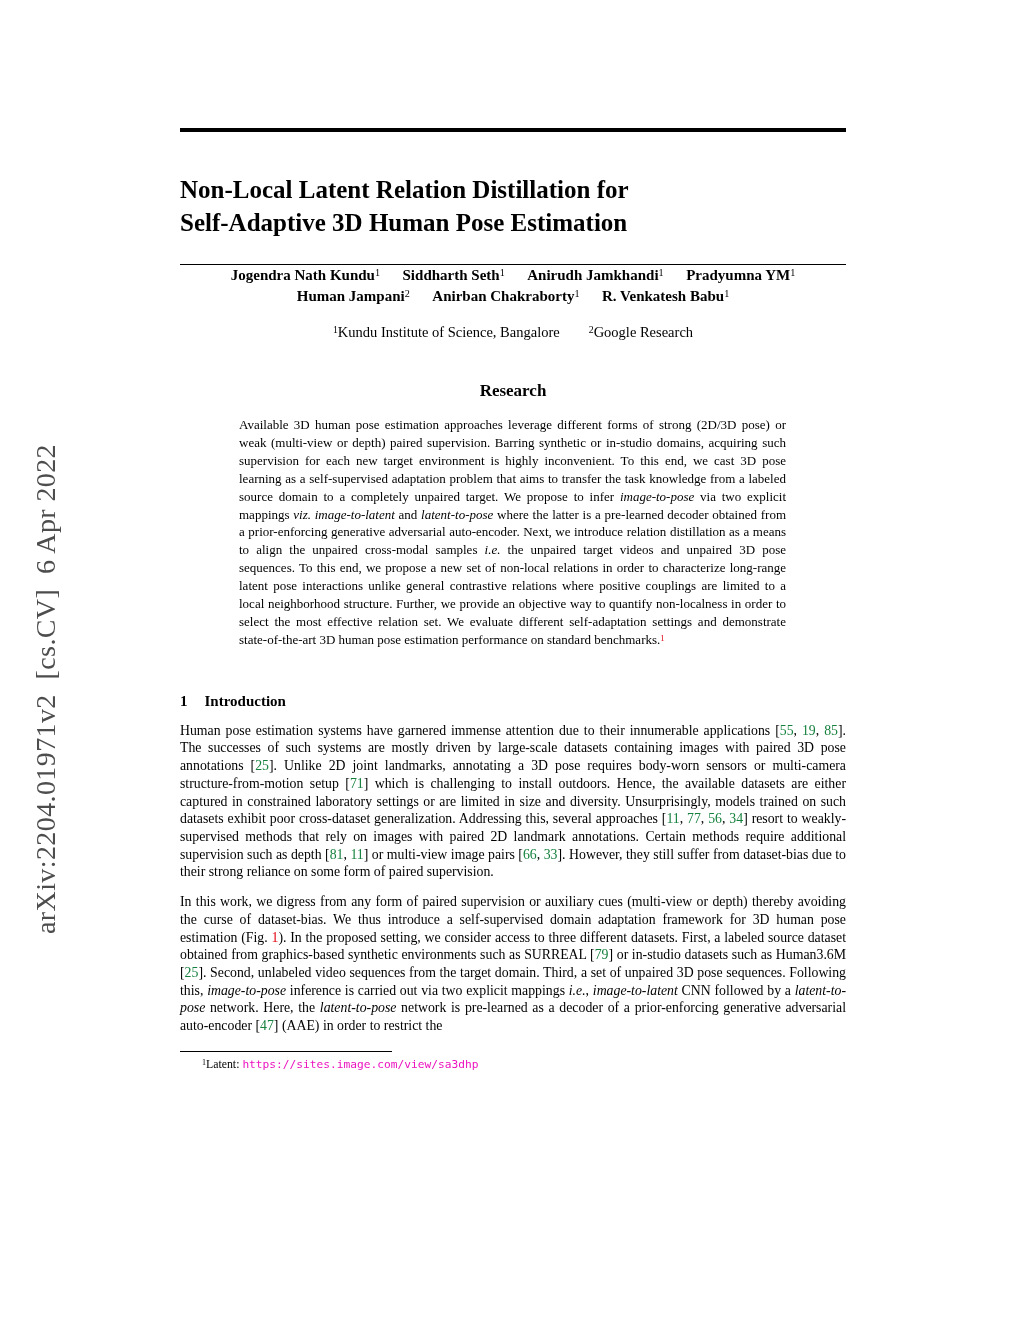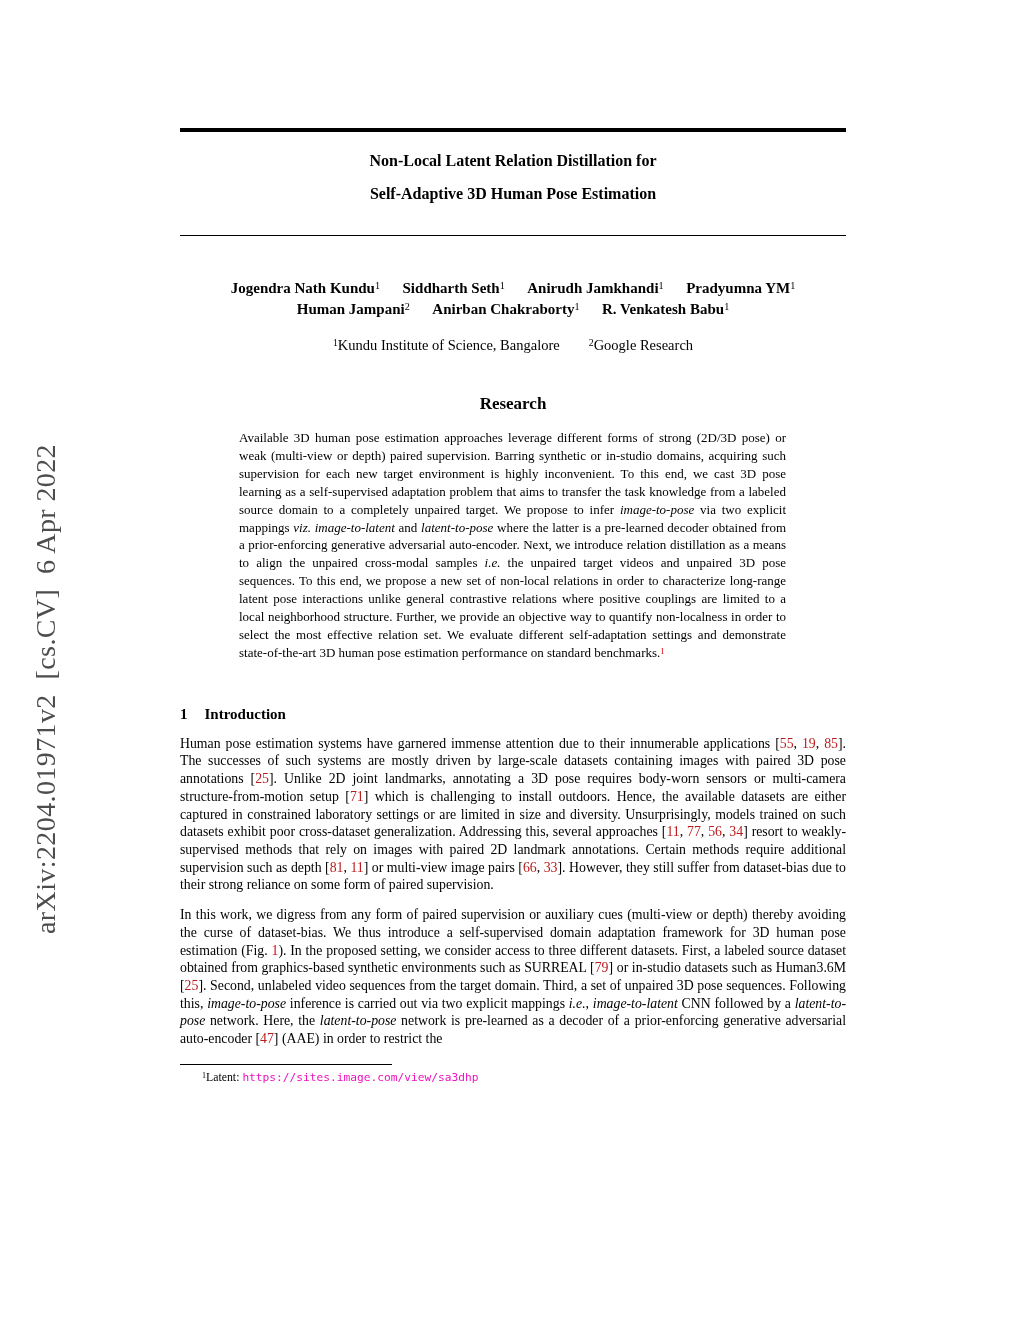--- a/index.html
+++ b/index.html
@@ -15,24 +15,24 @@
     position:absolute; left:30px; top:934px;
     transform-origin:0 0; transform:rotate(-90deg);
     font-size:28px; color:#4d4d4d; white-space:pre; letter-spacing:0.4px;
   }
 
   .content { position:absolute; left:180px; top:0; width:666px; }
 
   .rule-thick { margin-top:128px; height:4px; background:#000; }
   .rule-thin  { margin-top:25px; height:1px; background:#000; }
 
-  .title { margin-top:12px; text-align:center; font-size:16px; line-height:33px; font-weight:700; }
+  .title { margin-top:41px; font-size:25px; line-height:33px; font-weight:700; }
 
   .author-line { text-align:center; font-size:15px; line-height:21px; }
-  .author-line.first { margin-top:42px; }
+  .author-line.first { }
   .affil { text-align:center; font-size:14.5px; margin-top:17px; }
 
   .abstract-head { text-align:center; font-size:17px; font-weight:700; margin-top:40px; }
   .abstract-body {
     margin:15px 60px 0 59px;
     font-size:13px; line-height:17.9px; text-align:justify;
   }
 
   .section-head { margin-top:44px; font-size:15px; font-weight:700; }
   .section-num-gap { display:inline-block; width:17px; }
@@ -40,21 +40,21 @@
   .body-para { margin-top:12px; font-size:13.8px; line-height:17.7px; text-align:justify; }
 
   .footnote-rule { margin-top:16px; width:212px; height:1px; background:#000; }
   .footnote { margin-top:5px; padding-left:22px; font-size:11.8px; line-height:15px; }
 
   
   .seg-plain {}
   .seg-i { font-style:italic; }
   .seg-b { font-weight:700; }
   .seg-sp { white-space:pre; }
-  .seg-cite { color:#b91c1c; }
+  .seg-cite { color:#15803d; }
   .seg-link { color:#E30613; }
   .seg-supred { color:#E30613; }
   .seg-url { color:#EC13C0; font-family:"DejaVu Sans Mono", monospace; font-size:0.95em; }
   .seg-sup, .seg-supred { font-size:0.68em; vertical-align:0.38em; line-height:0; }
 </style>
 </head>
 <body>
 
 <div class="page">
 

